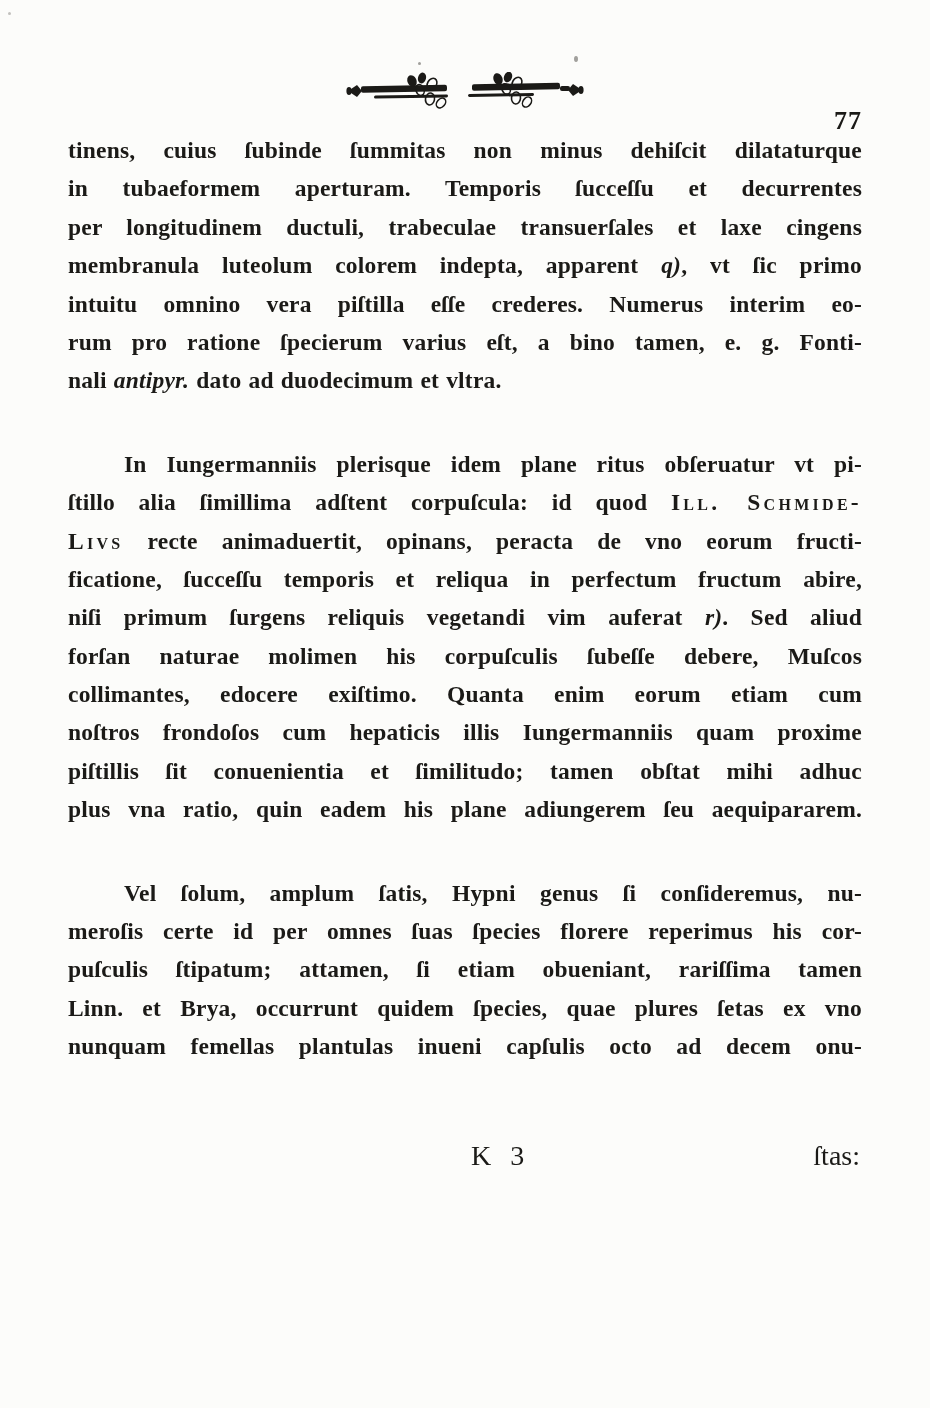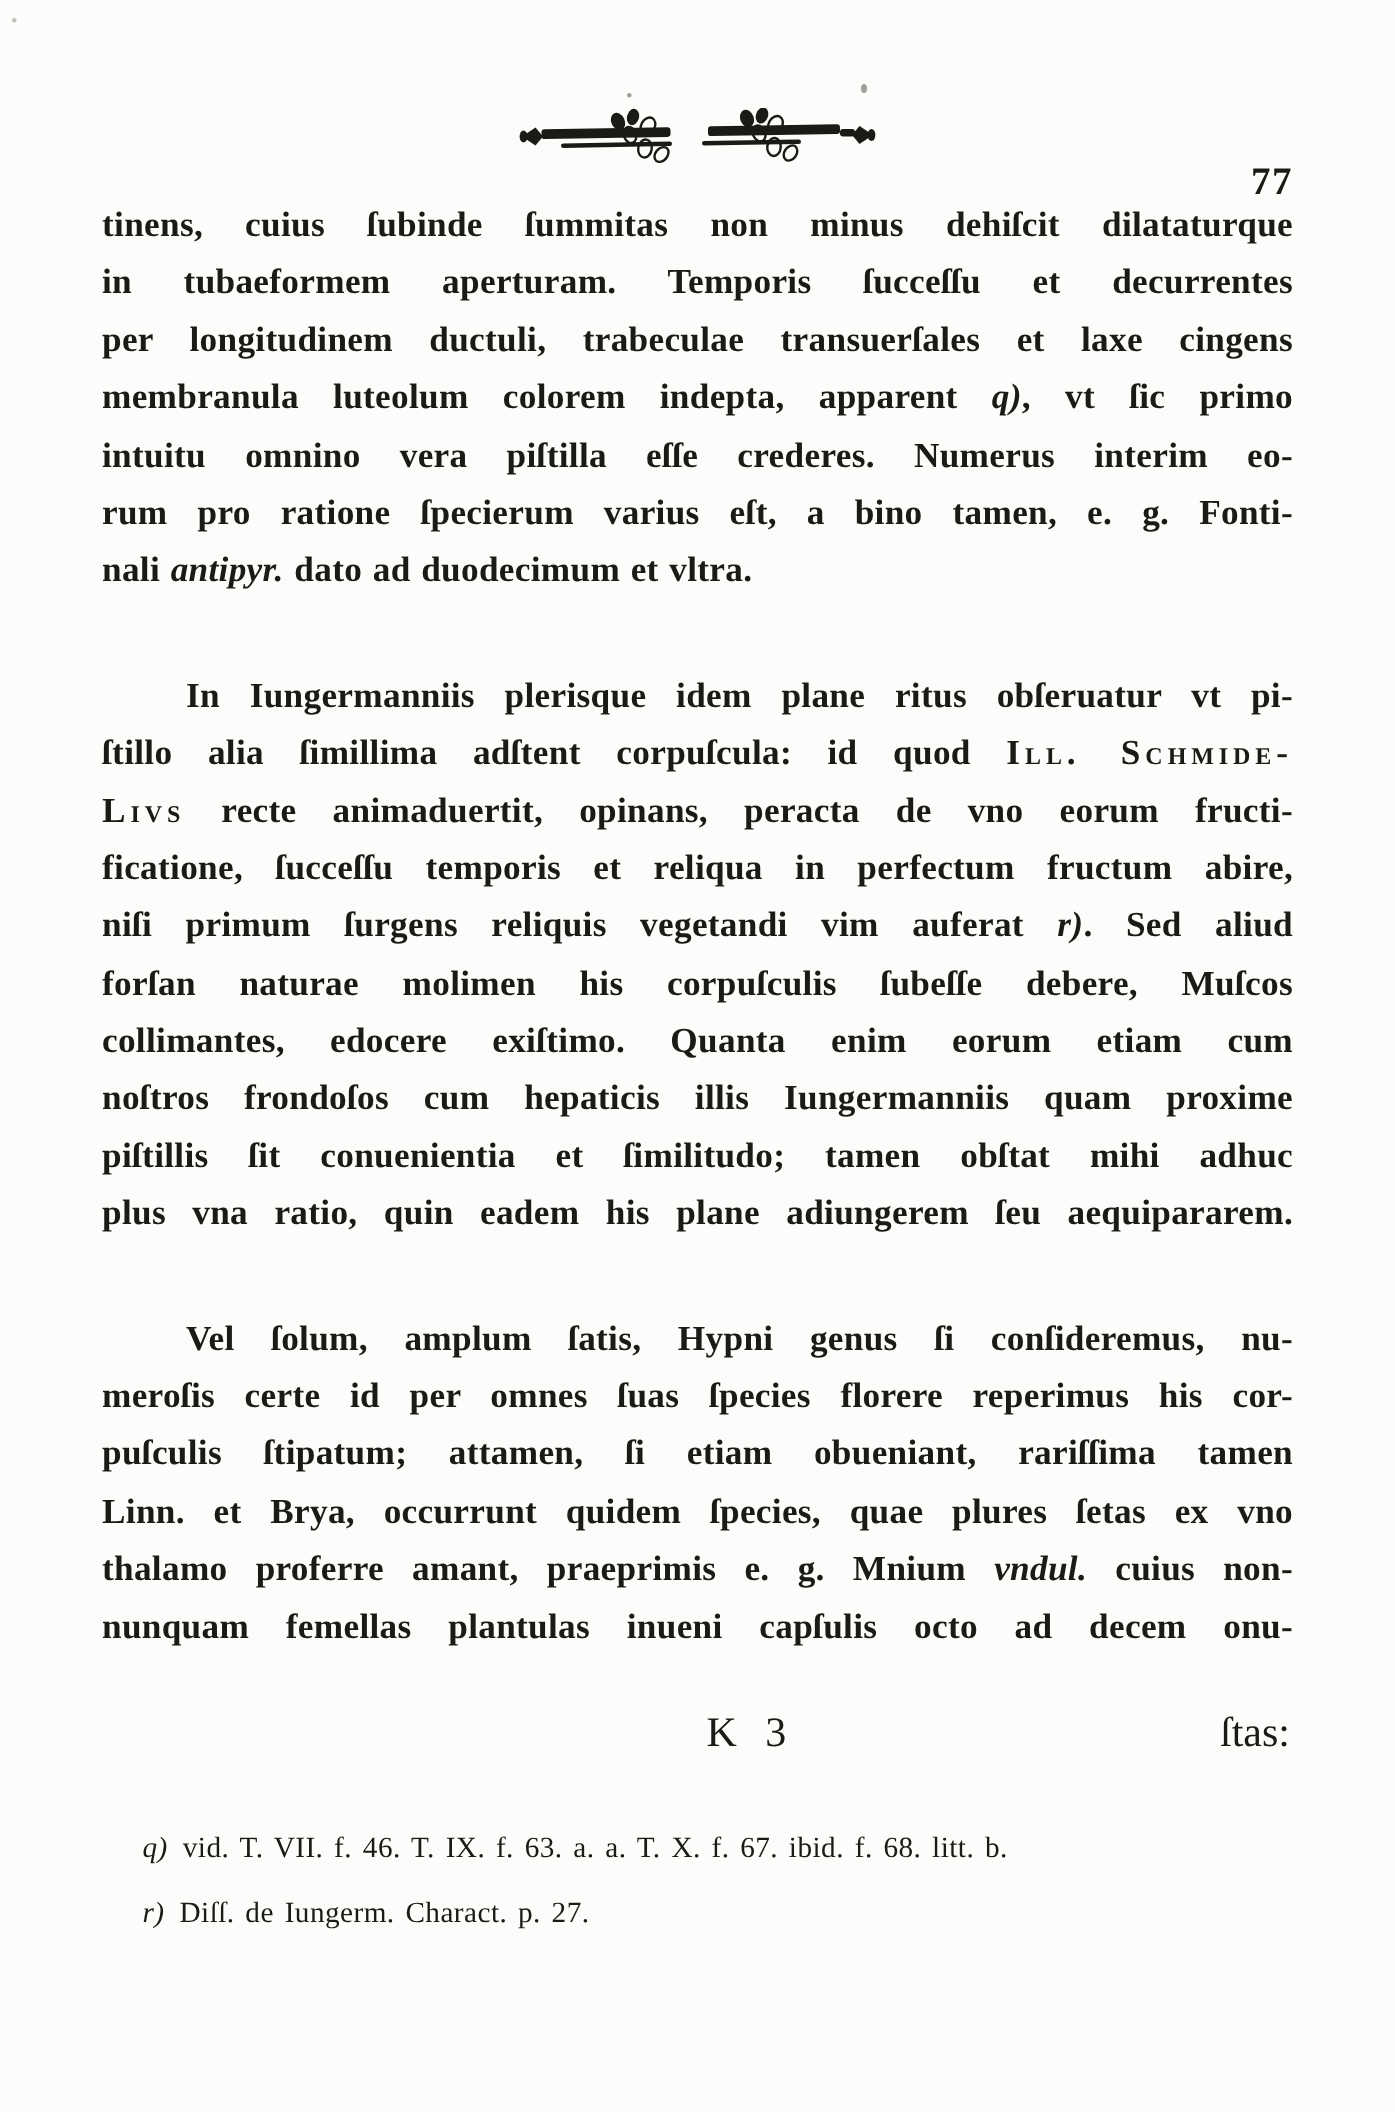--- a/index.html
+++ b/index.html
@@ -109,32 +109,23 @@
         <div class="line"><span>collimantes, edocere exiſtimo.  Quanta enim eorum etiam cum</span></div>
         <div class="line"><span>noſtros frondoſos cum hepaticis illis Iungermanniis quam proxime</span></div>
         <div class="line"><span>piſtillis ſit conuenientia et ſimilitudo; tamen obſtat mihi adhuc</span></div>
         <div class="line"><span>plus vna ratio, quin eadem his plane adiungerem ſeu aequipararem.</span></div>
       </div>
       <div class="paragraph">
         <div class="line indent"><span>Vel ſolum, amplum ſatis, Hypni genus ſi conſideremus, nu-</span></div>
         <div class="line"><span>meroſis certe id per omnes ſuas ſpecies florere reperimus his cor-</span></div>
         <div class="line"><span>puſculis ſtipatum; attamen, ſi etiam obueniant, rariſſima tamen</span></div>
         <div class="line"><span>Linn. et Brya, occurrunt quidem ſpecies, quae plures ſetas ex vno</span></div>
-        <div class="line"><span>thalamo proferre amant, praeprimis e. g. Mnium </span><span class="it">vndul.</span><span> cuius non-</span></div>
         <div class="line"><span>nunquam femellas plantulas inueni capſulis octo ad decem onu-</span></div>
       </div>
     </div>
 
   <div class="sig-row">
     <span class="sig">K 3</span>
     <span class="catchword">ſtas:</span>
   </div>
 
-  <div class="footnotes">
-    <div class="footnote">
-      <span class="fn-mark">q)</span><span>vid. T. VII. f. 46. T. IX. f. 63. a. a. T. X. f. 67. ibid. f. 68. litt. b.</span>
-    </div>
-    <div class="footnote">
-      <span class="fn-mark">r)</span><span>Diſſ. de Iungerm. Charact. p. 27.</span>
-    </div>
-  </div>
 
 </div>
 
 </body></html>

